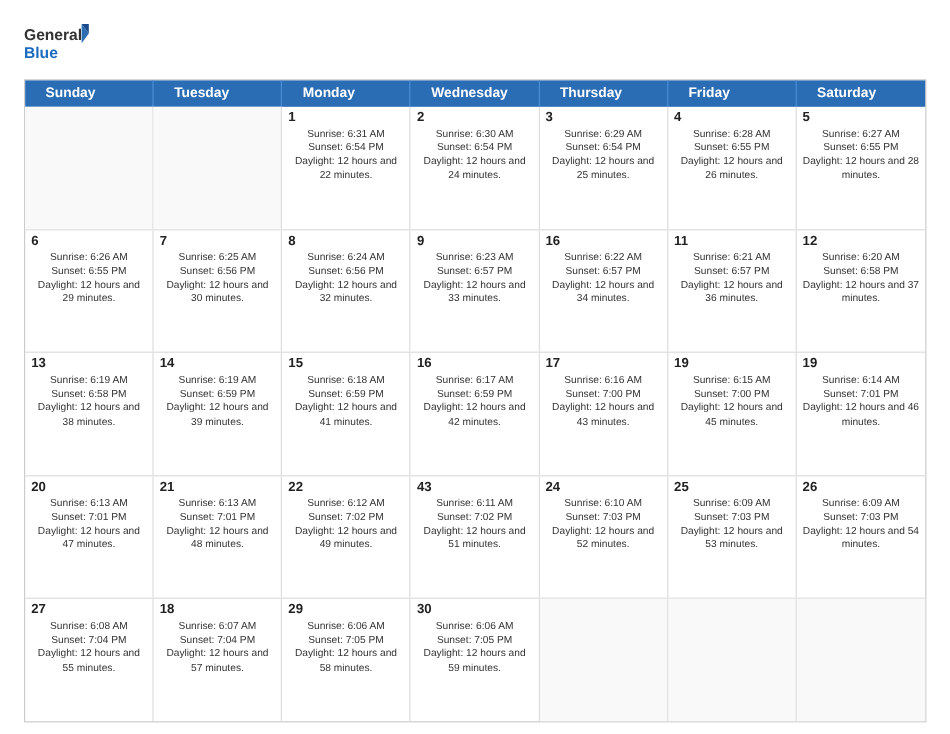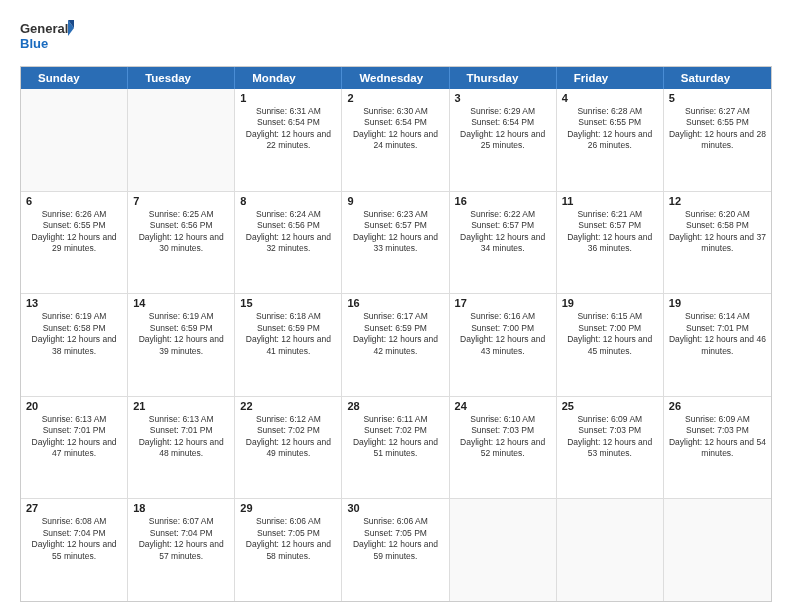--- a/index.html
+++ b/index.html
@@ -261,21 +261,21 @@
 Sunset: 7:01 PM
 Daylight: 12 hours and 48 minutes.</div>
           </div>
           <div class="cal-cell">
             <div class="day-number">22</div>
             <div class="day-info" style="white-space: pre-line;">Sunrise: 6:12 AM
 Sunset: 7:02 PM
 Daylight: 12 hours and 49 minutes.</div>
           </div>
           <div class="cal-cell">
-            <div class="day-number">28</div>
+            <div class="day-number">43</div>
             <div class="day-info" style="white-space: pre-line;">Sunrise: 6:11 AM
 Sunset: 7:02 PM
 Daylight: 12 hours and 51 minutes.</div>
           </div>
           <div class="cal-cell">
             <div class="day-number">24</div>
             <div class="day-info" style="white-space: pre-line;">Sunrise: 6:10 AM
 Sunset: 7:03 PM
 Daylight: 12 hours and 52 minutes.</div>
           </div>

